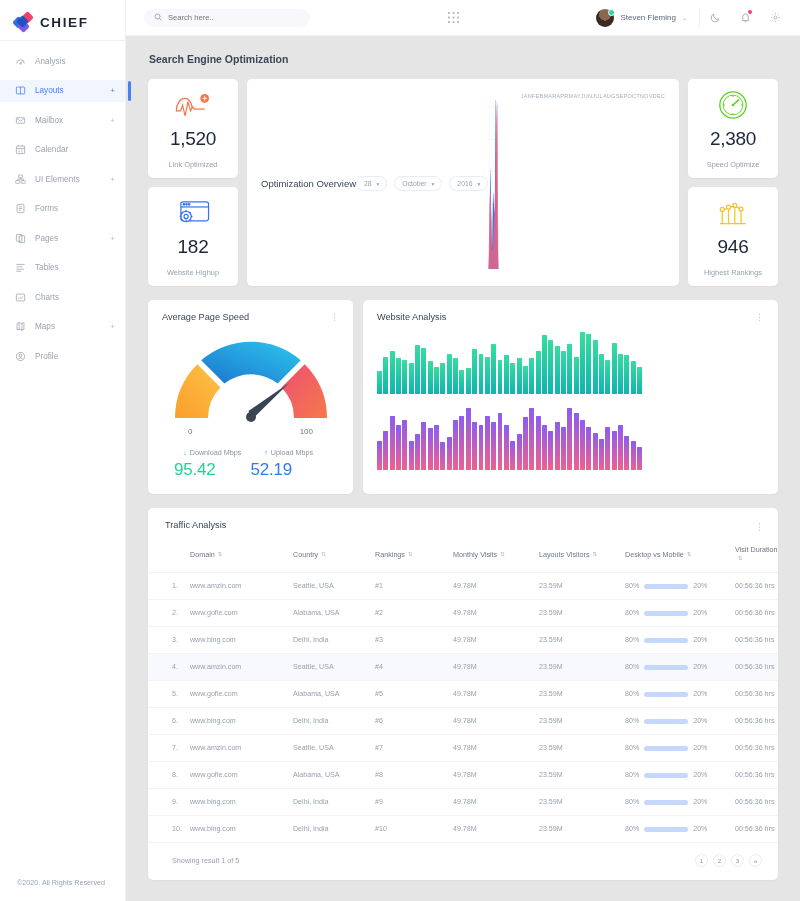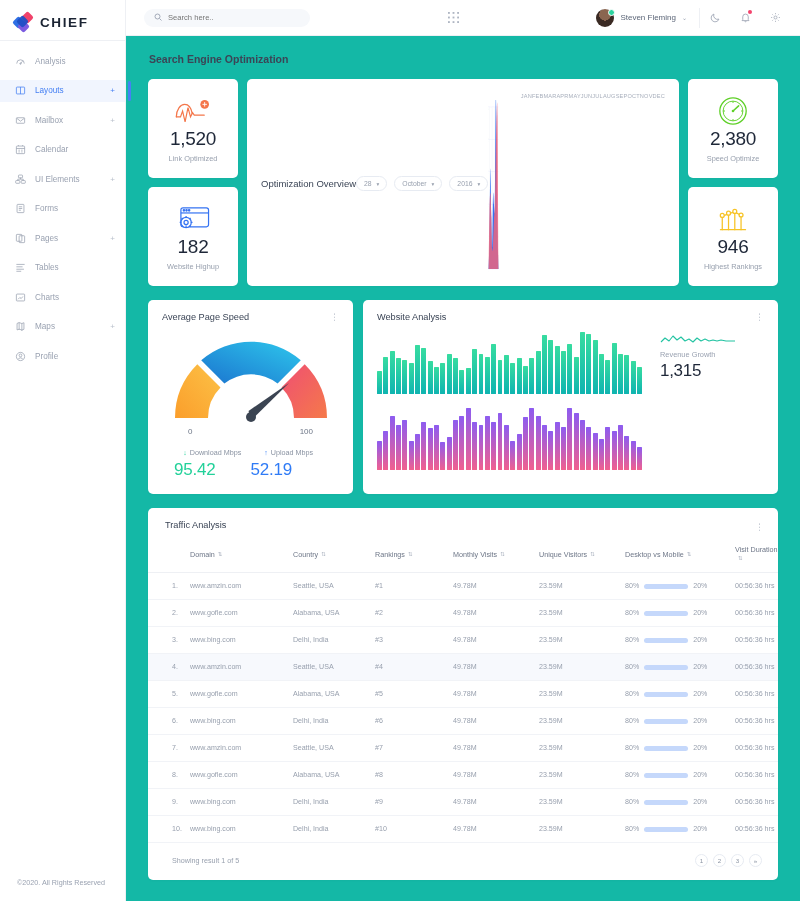--- a/index.html
+++ b/index.html
@@ -94,35 +94,35 @@
   .icon-btn {
     width: 30px; height: 30px; display:flex; align-items:center; justify-content:center;
     color: #9aa2b1; position: relative; cursor: pointer;
   }
   .dot-red {
     position:absolute; top:7px; right:8px; width:4px; height:4px;
     border-radius:50%; background:#f4436c;
   }
 
   .content {
-    flex: 1; background: #14b8a6; padding: 0 22px; overflow: hidden;
+    flex: 1; background: #e5e5e5; padding: 0 22px; overflow: hidden;
   }
   .page-title { font-size: 10.5px; color: #3b4556; padding: 17px 0 14px 1px; }
 
   .card {
     background: #fff; border-radius: 5px;
     box-shadow: 0 1px 2px rgba(45,60,90,.045);
   }
 
   
   .row-top { display: flex; gap: 9px; }
   .col-stats { display: flex; flex-direction: column; gap: 9px; width: 90px; flex:0 0 90px; }
   .stat-card {
     height: 99px; display:flex; flex-direction: column;
-    align-items: center; justify-content: center; gap: 0px;
+    align-items: center; justify-content: center; gap: 6px;
   }
   .stat-ico { height: 34px; display:flex; align-items:center; justify-content:center; }
   .stat-val { font-size: 19px; color: #1e2738; letter-spacing: -0.3px; font-weight: 500; }
   .stat-lbl { font-size: 7.4px; color: #98a0ae; margin-top: 4px; }
 
   .chart-card { flex: 1; min-width: 0; padding: 12px 14px 10px 14px; display:flex; flex-direction:row; }
   .chart-head { display:flex; align-items:center; }
   .chart-title { font-size: 9.5px; color: #3b4556; }
   .selects { margin-left:auto; display:flex; gap: 7px; }
   .pill {
@@ -654,48 +654,39 @@
                   <i style="height: 50%; background: linear-gradient(to top, rgb(240, 96, 143), rgb(141, 92, 240));"></i>
                   <i style="height: 70%; background: linear-gradient(to top, rgb(240, 96, 143), rgb(141, 92, 240));"></i>
                   <i style="height: 62.5%; background: linear-gradient(to top, rgb(240, 96, 143), rgb(141, 92, 240));"></i>
                   <i style="height: 72.5%; background: linear-gradient(to top, rgb(240, 96, 143), rgb(141, 92, 240));"></i>
                   <i style="height: 55%; background: linear-gradient(to top, rgb(240, 96, 143), rgb(141, 92, 240));"></i>
                   <i style="height: 47.5%; background: linear-gradient(to top, rgb(240, 96, 143), rgb(141, 92, 240));"></i>
                   <i style="height: 37.5%; background: linear-gradient(to top, rgb(240, 96, 143), rgb(141, 92, 240));"></i>
                 </div>
             </div>
             <div class="wa-stats">
-              <div class="wa-stat">
-                <div class="spark">
-                  <svg width="76" height="13" viewBox="0 0 76 13" fill="none" stroke="#23c3a2" stroke-width="1.1" stroke-linejoin="round">
-                    <path d="M1 9 L5 5 L9 8 L13 3 L17 7 L21 4 L25 8 L29 6 L33 9 L37 5 L41 8 L45 6 L49 8 L53 7 L57 8 L61 7 L66 8 L75 8"></path>
-                  </svg>
-                </div>
-                <div class="wa-lbl">Revenue Growth</div>
-                <div class="wa-val">1,315</div>
-              </div>
             </div>
           </div>
         </div>
       </section>
 
       <section class="card table-card">
         <div class="table-head-row">
           <span class="card-title">Traffic Analysis</span>
           <span class="kebab">⋮</span>
         </div>
         <table>
           <thead>
             <tr id="theadRow">
                 <th class="c-idx"></th>
                 <th class="c-dom"><span>Domain</span><span class="sort">⇅</span></th>
                 <th class="c-cty"><span>Country</span><span class="sort">⇅</span></th>
                 <th class="c-rnk"><span>Rankings</span><span class="sort">⇅</span></th>
                 <th class="c-mv"><span>Monthly Visits</span><span class="sort">⇅</span></th>
-                <th class="c-uv"><span>Unique Visitors</span><span class="sort">⇅</span></th>
+                <th class="c-uv"><span>Layouts Visitors</span><span class="sort">⇅</span></th>
                 <th class="c-dm"><span>Desktop vs Mobile</span><span class="sort">⇅</span></th>
                 <th class="c-vd"><span>Visit Duration</span><span class="sort">⇅</span></th>
               </tr>
           </thead>
           <tbody id="tbody">
               <tr class="">
                 <td class="c-idx">1.</td>
                 <td class="c-dom">www.amzin.com</td>
                 <td class="c-cty">Seattle, USA</td>
                 <td class="c-rnk">#1</td>

